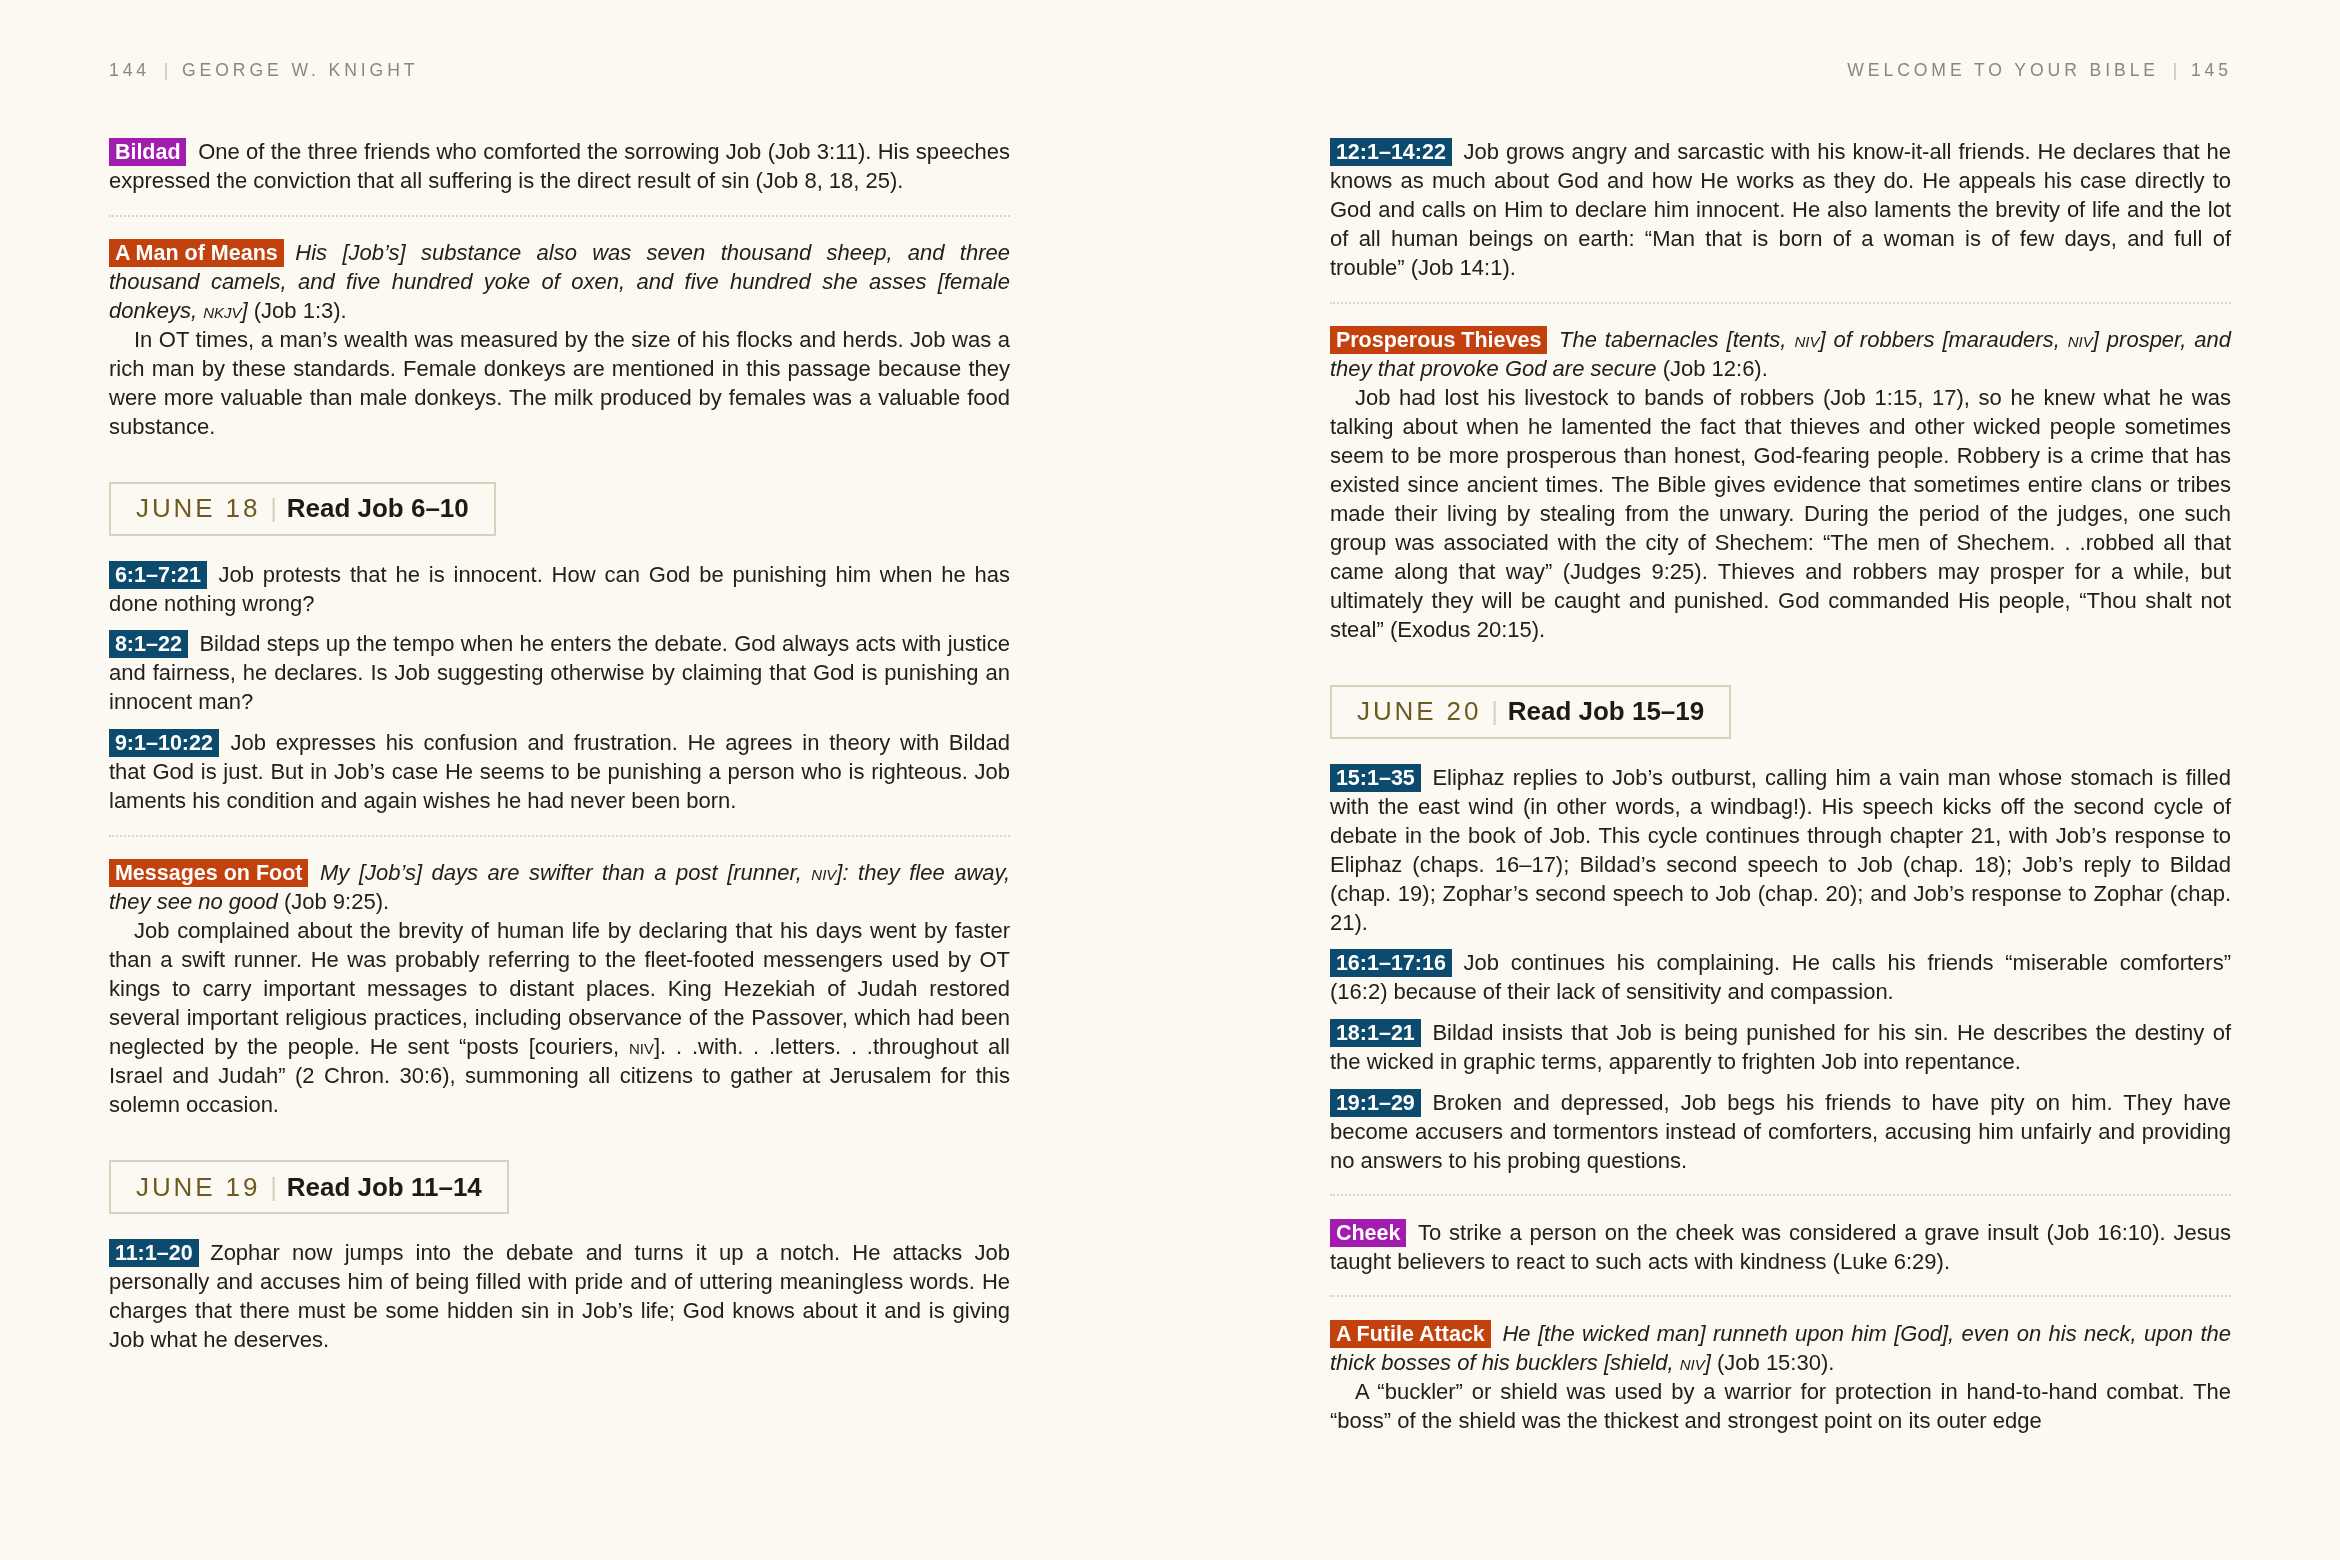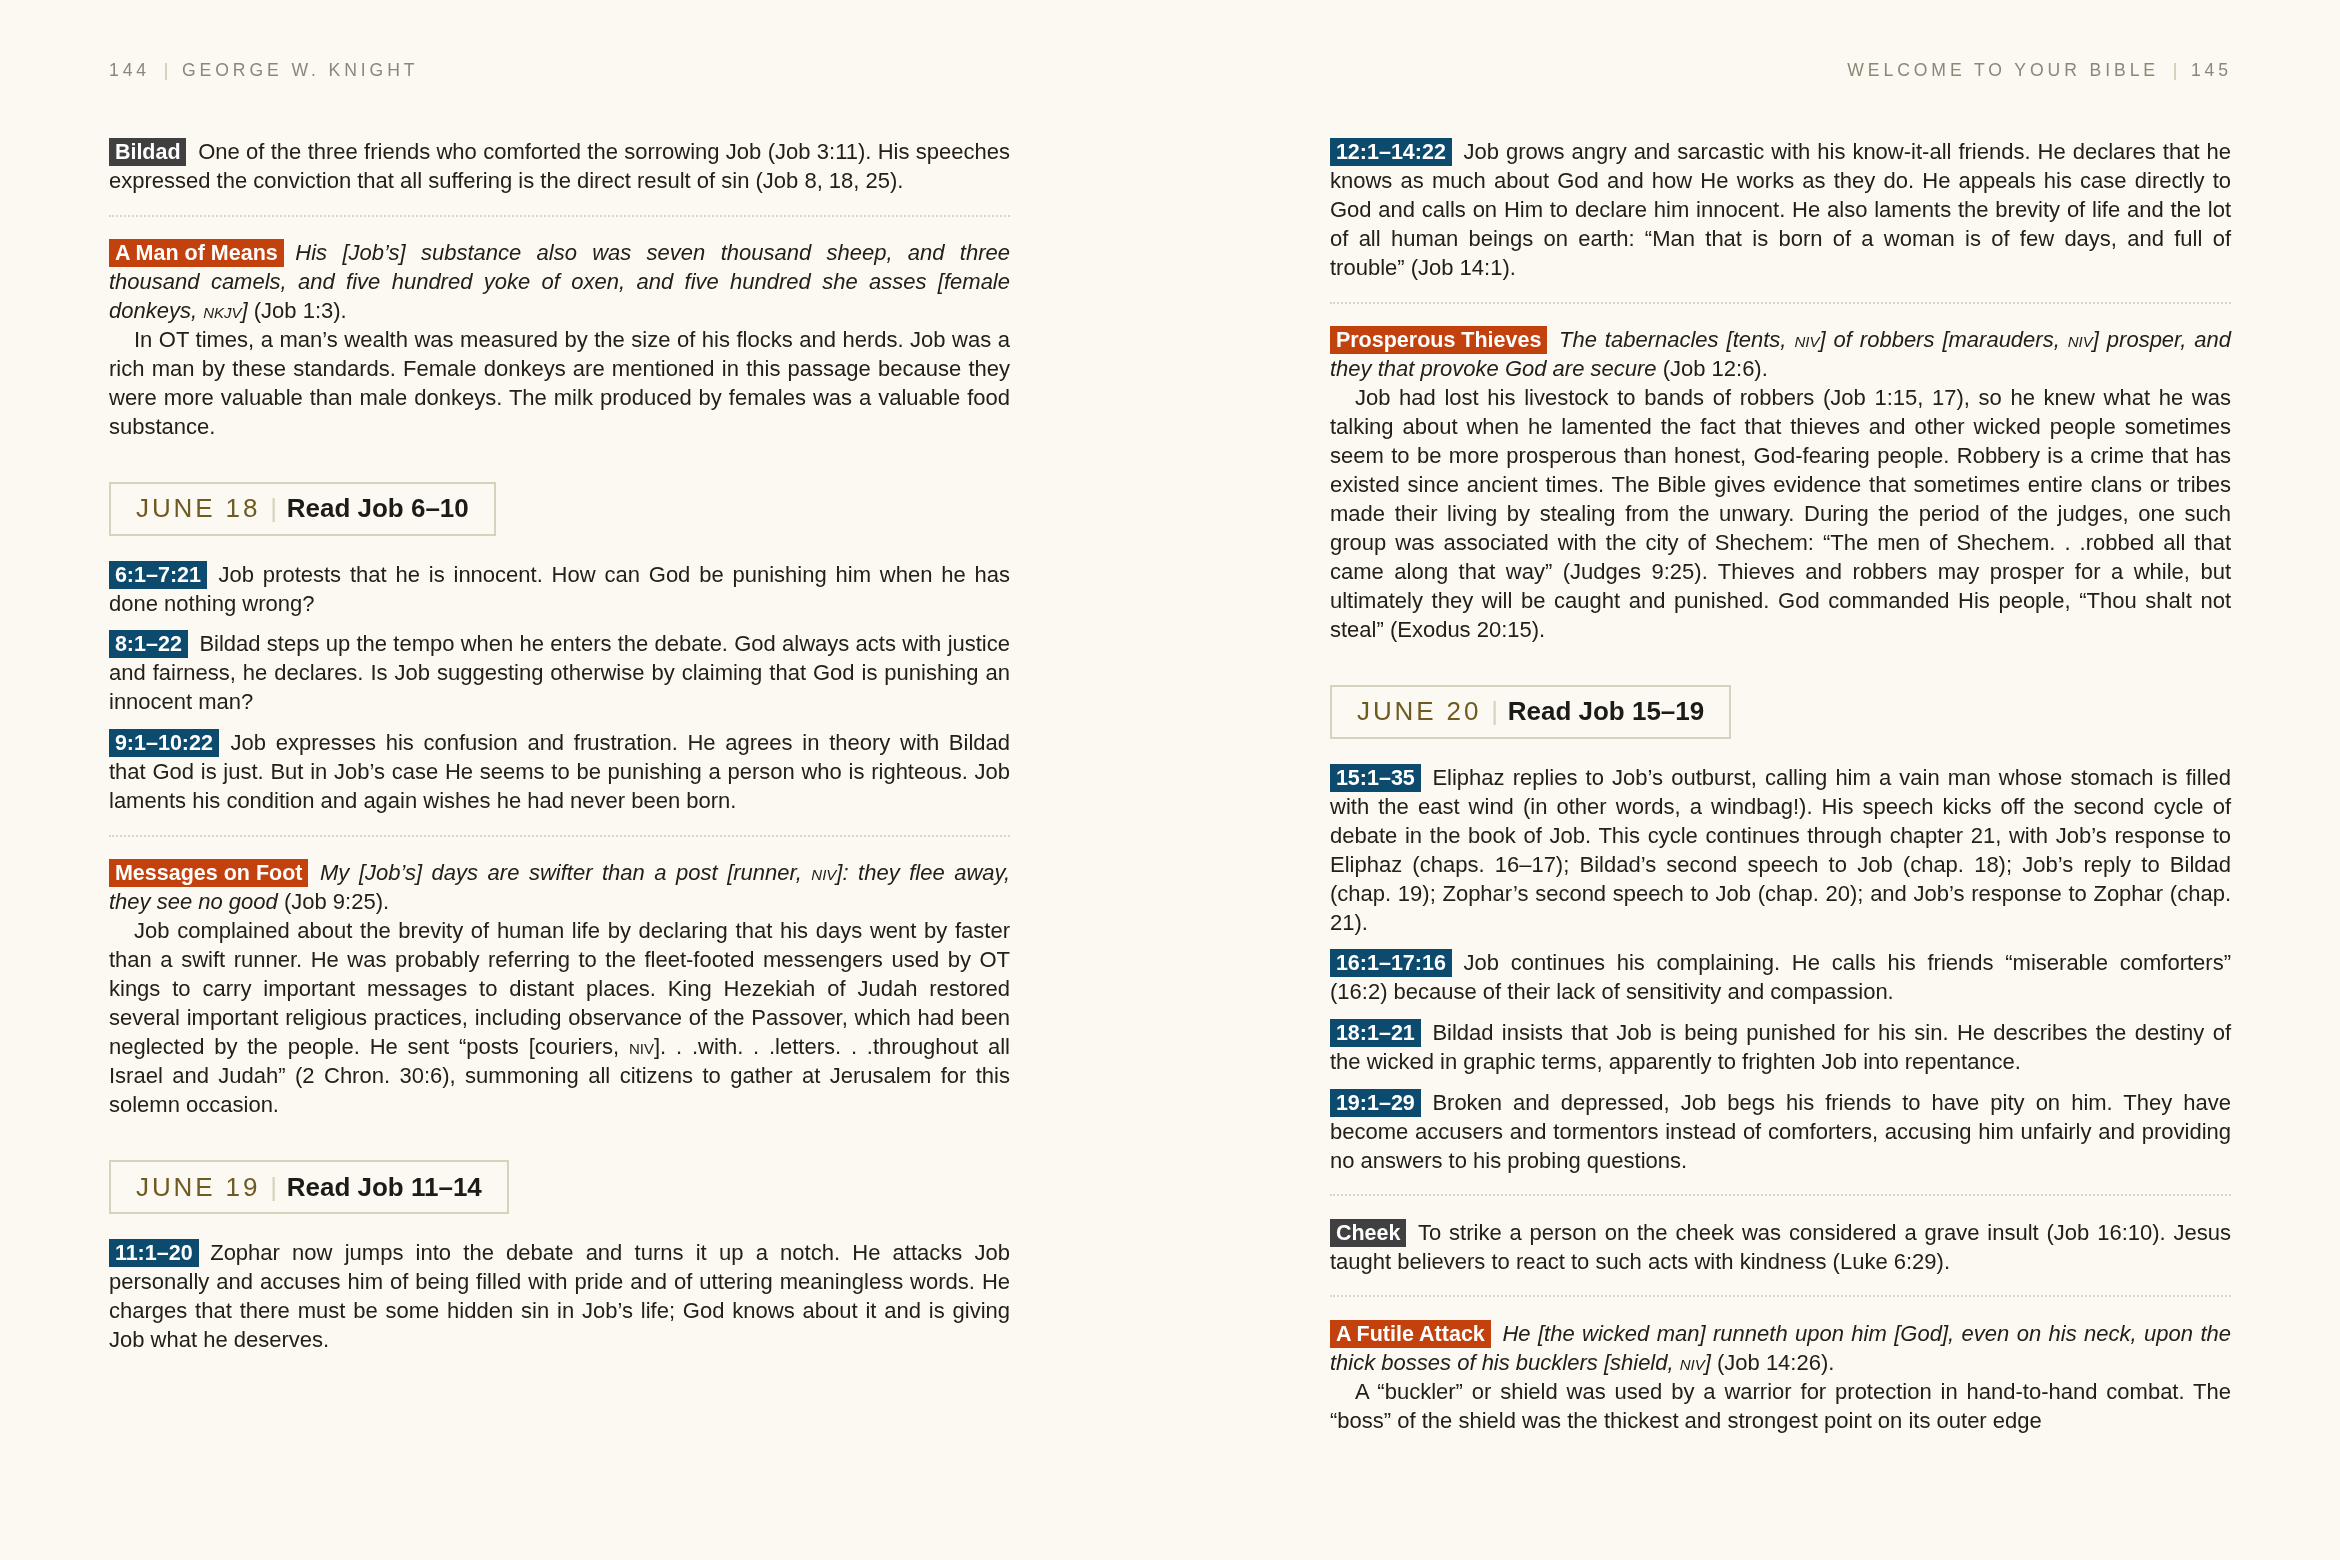--- a/index.html
+++ b/index.html
@@ -25,21 +25,21 @@
   .col-left { left:109px; }
   .col-right { left:1330px; }
   .entry { margin:0 0 11.7px 0; }
   .entry p { margin:0; }
   .entry p.indent { text-indent:25px; }
   .tag {
     display:inline-block; color:#fff; font-weight:bold;
     padding:0 5.9px; margin-right:11.7px; line-height:28px;
     font-size:21.5px;
   }
-  .tag-blue { background:#404040; }
+  .tag-blue { background:#a21caf; }
   .tag-green { background:#c2410c; }
   .tag-gold { background:#0c4a6e; }
   .dots {
     height:0; border-top:2.9px dotted #d9d6c9;
     margin:19.5px 0 21.5px 0;
   }
   .sc { font-variant:small-caps; font-size:0.95em; }
   .day-box {
     display:inline-block; border:2.9px solid #d6d2bb;
     padding:9.8px 25px; margin:29px 0 23.4px 0;
@@ -135,17 +135,17 @@
 
   <div class="dots"></div>
 
   <div class="entry">
     <p><span class="tag tag-blue">Cheek</span><span>To strike a person on the cheek was considered a grave insult (Job 16:10). Jesus taught believers to react to such acts with kindness (Luke 6:29).</span></p>
   </div>
 
   <div class="dots"></div>
 
   <div class="entry">
-    <p><span class="tag tag-green">A Futile Attack</span><em><span>He [the wicked man] runneth upon him [God], even on his neck, upon the thick bosses of his bucklers [shield, </span><span class="sc">niv</span><span>]</span></em><span> (Job 14:26).</span></p>
+    <p><span class="tag tag-green">A Futile Attack</span><em><span>He [the wicked man] runneth upon him [God], even on his neck, upon the thick bosses of his bucklers [shield, </span><span class="sc">niv</span><span>]</span></em><span> (Job 15:30).</span></p>
     <p class="indent">A “buckler” or shield was used by a warrior for protection in hand-to-hand combat. The “boss” of the shield was the thickest and strongest point on its outer edge</p>
   </div>
 </div>
 
 
 </body></html>

